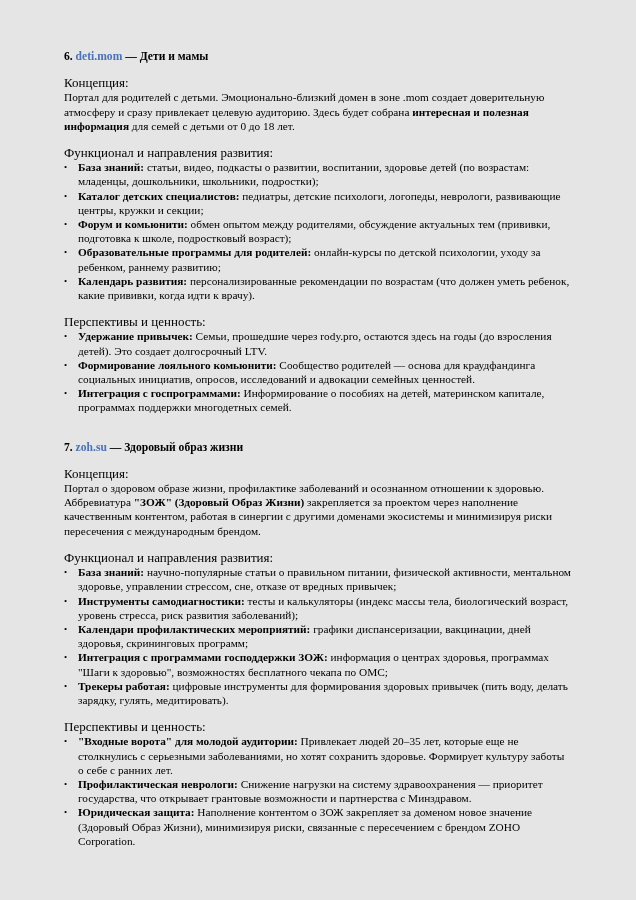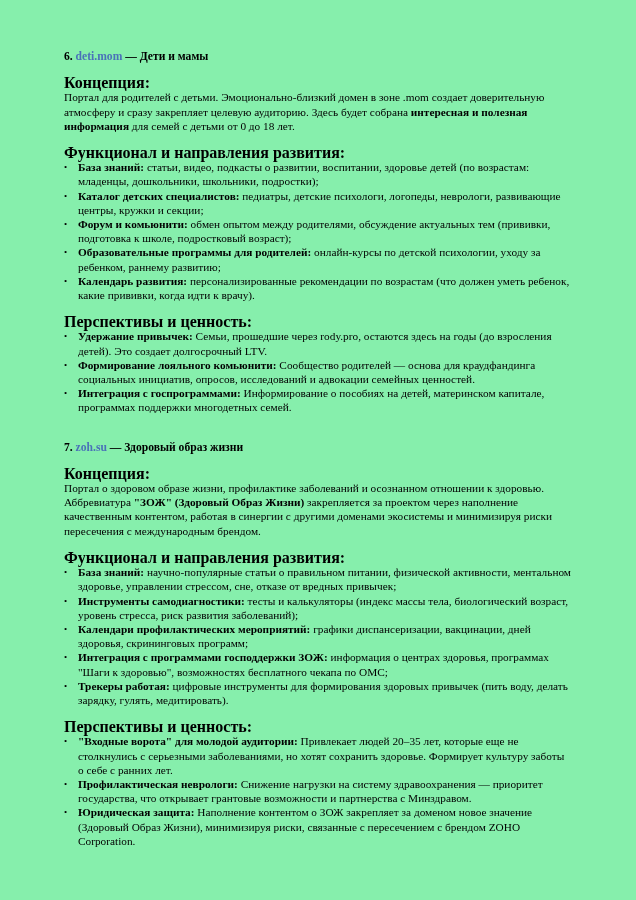--- a/index.html
+++ b/index.html
@@ -11,21 +11,21 @@
   body {
     width: 636px;
     height: 900px;
     font-family: "Liberation Serif", "DejaVu Serif", serif;
     color: #000000;
     overflow: hidden;
   }
   .page {
     width: 636px;
     height: 900px;
-    background: #86efac;
+    background: #e5e5e5;
     box-sizing: border-box;
     padding: 50px 64px 0 64px;
   }
   .doc-body {
     width: 508px;
     font-size: 11.3px;
     line-height: 14.2px;
     text-align: left;
   }
 
@@ -34,22 +34,22 @@
     font-weight: bold;
     font-size: 11.6px;
     line-height: 14.2px;
     margin: 0 0 12px 0;
   }
   .sec-heading .num { color: #000; }
   .sec-heading .dom { color: #4a72b8; }
   .sec-heading .rest { color: #000; }
 
   .sub-heading {
-    font-weight: bold;
-    font-size: 16px;
+    font-weight: normal;
+    font-size: 13px;
     line-height: 14.2px;
     margin: 0 0 0 0;
   }
 
   p.para {
     margin: 0;
     font-size: 11.3px;
     line-height: 14.2px;
   }
   .gap-md { height: 13px; }
@@ -90,21 +90,21 @@
   <div class="doc-body">
 
     <div>
 
       <div class="sec-heading">
         <span class="num">6.</span>
         <span class="dom">deti.mom</span><span class="rest"> — Дети и мамы</span>
       </div>
 
       <div class="sub-heading">Концепция:</div>
-      <p class="para"><span>Портал для родителей с детьми. Эмоционально-близкий домен в зоне .mom создает доверительную атмосферу и сразу закрепляет целевую аудиторию. Здесь будет собрана </span><span class="strong">интересная и полезная информация</span><span> для семей с детьми от 0 до 18 лет.</span></p>
+      <p class="para"><span>Портал для родителей с детьми. Эмоционально-близкий домен в зоне .mom создает доверительную атмосферу и сразу привлекает целевую аудиторию. Здесь будет собрана </span><span class="strong">интересная и полезная информация</span><span> для семей с детьми от 0 до 18 лет.</span></p>
 
       <div class="gap-md"></div>
 
       <div class="sub-heading">Функционал и направления развития:</div>
       <ul class="blist">
         <li><span class="bullet">•</span><span class="li-body"><b>База знаний:</b><span> статьи, видео, подкасты о развитии, воспитании, здоровье детей (по возрастам: младенцы, дошкольники, школьники, подростки);</span></span></li>
         <li><span class="bullet">•</span><span class="li-body"><b>Каталог детских специалистов:</b><span> педиатры, детские психологи, логопеды, неврологи, развивающие центры, кружки и секции;</span></span></li>
         <li><span class="bullet">•</span><span class="li-body"><b>Форум и комьюнити:</b><span> обмен опытом между родителями, обсуждение актуальных тем (прививки, подготовка к школе, подростковый возраст);</span></span></li>
         <li><span class="bullet">•</span><span class="li-body"><b>Образовательные программы для родителей:</b><span> онлайн-курсы по детской психологии, уходу за ребенком, раннему развитию;</span></span></li>
         <li><span class="bullet">•</span><span class="li-body"><b>Календарь развития:</b><span> персонализированные рекомендации по возрастам (что должен уметь ребенок, какие прививки, когда идти к врачу).</span></span></li>

